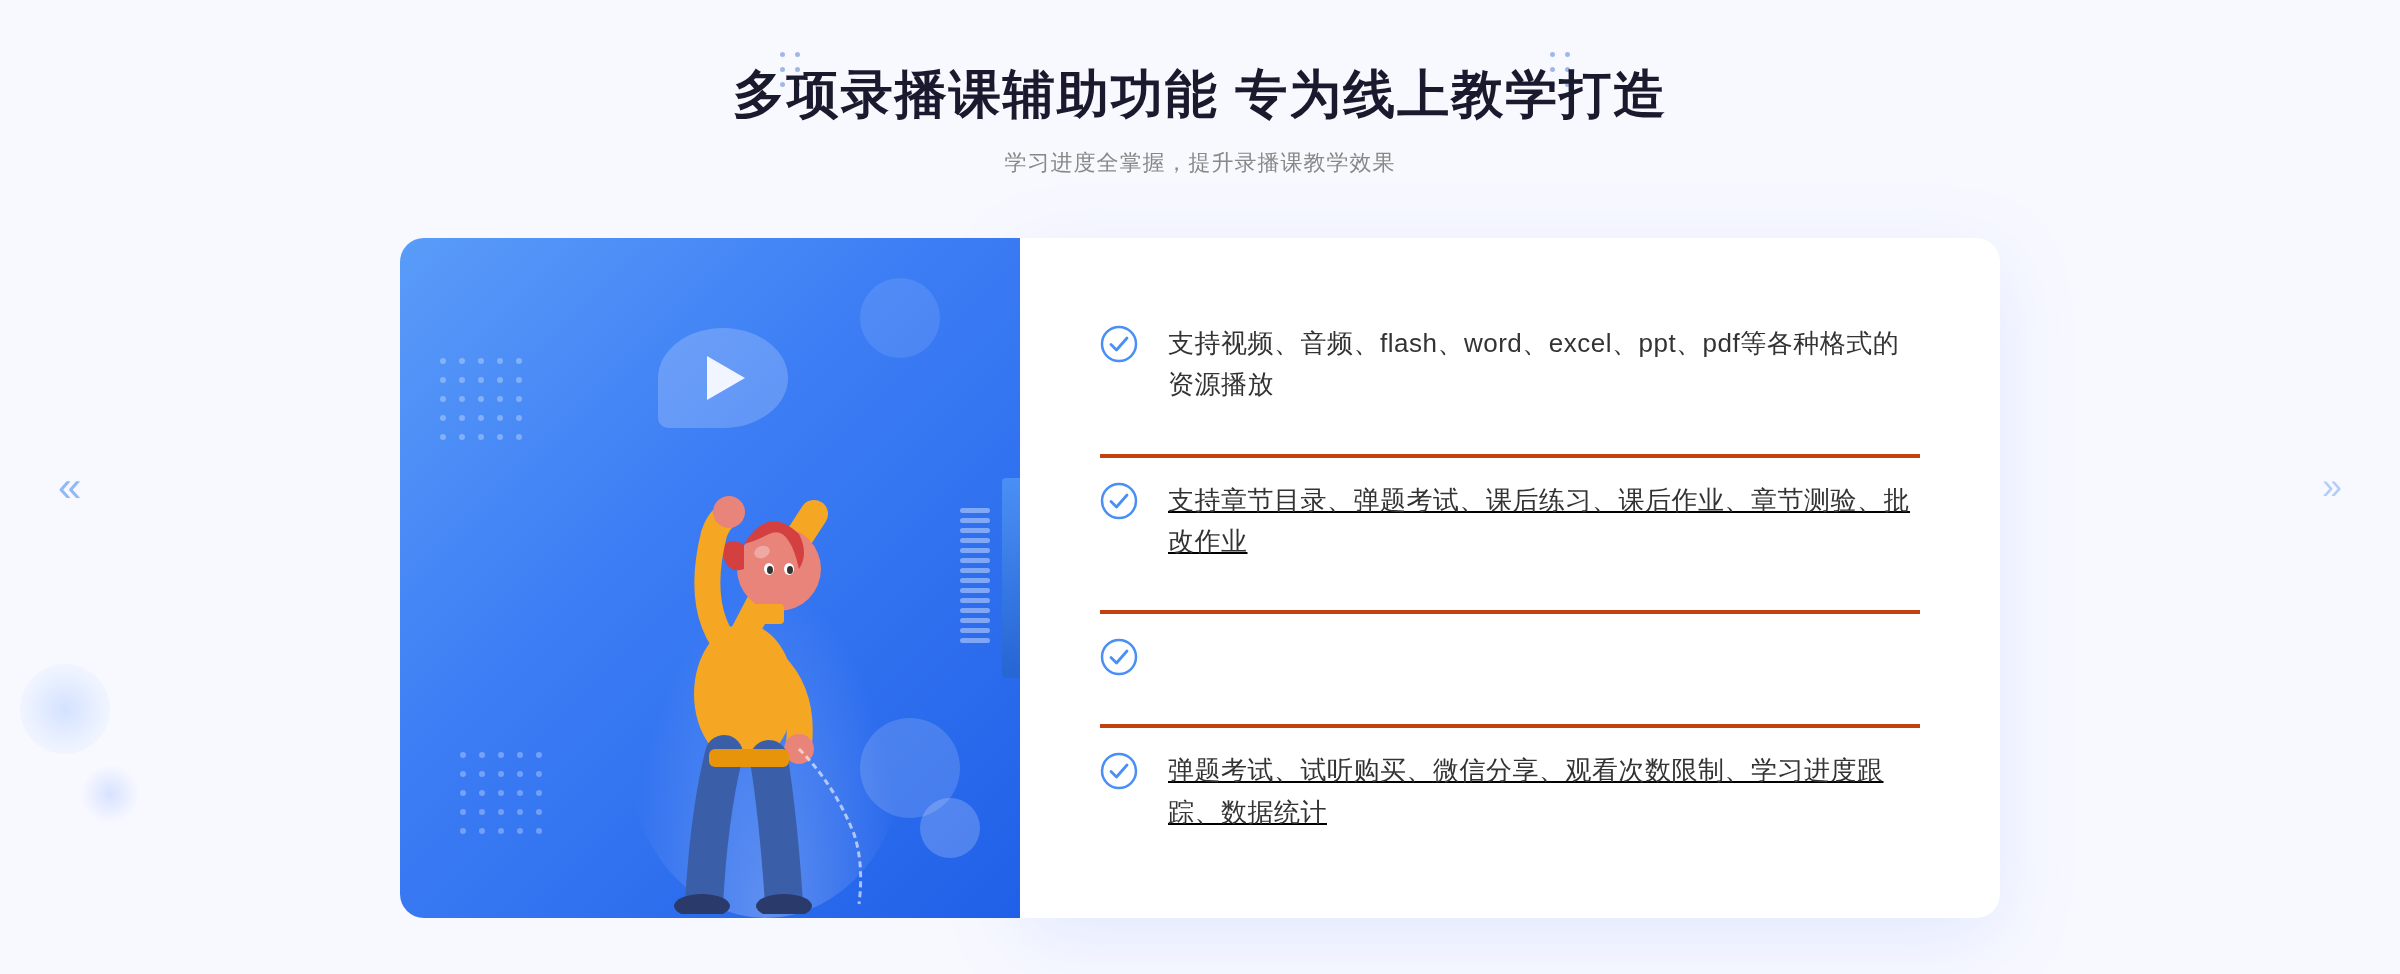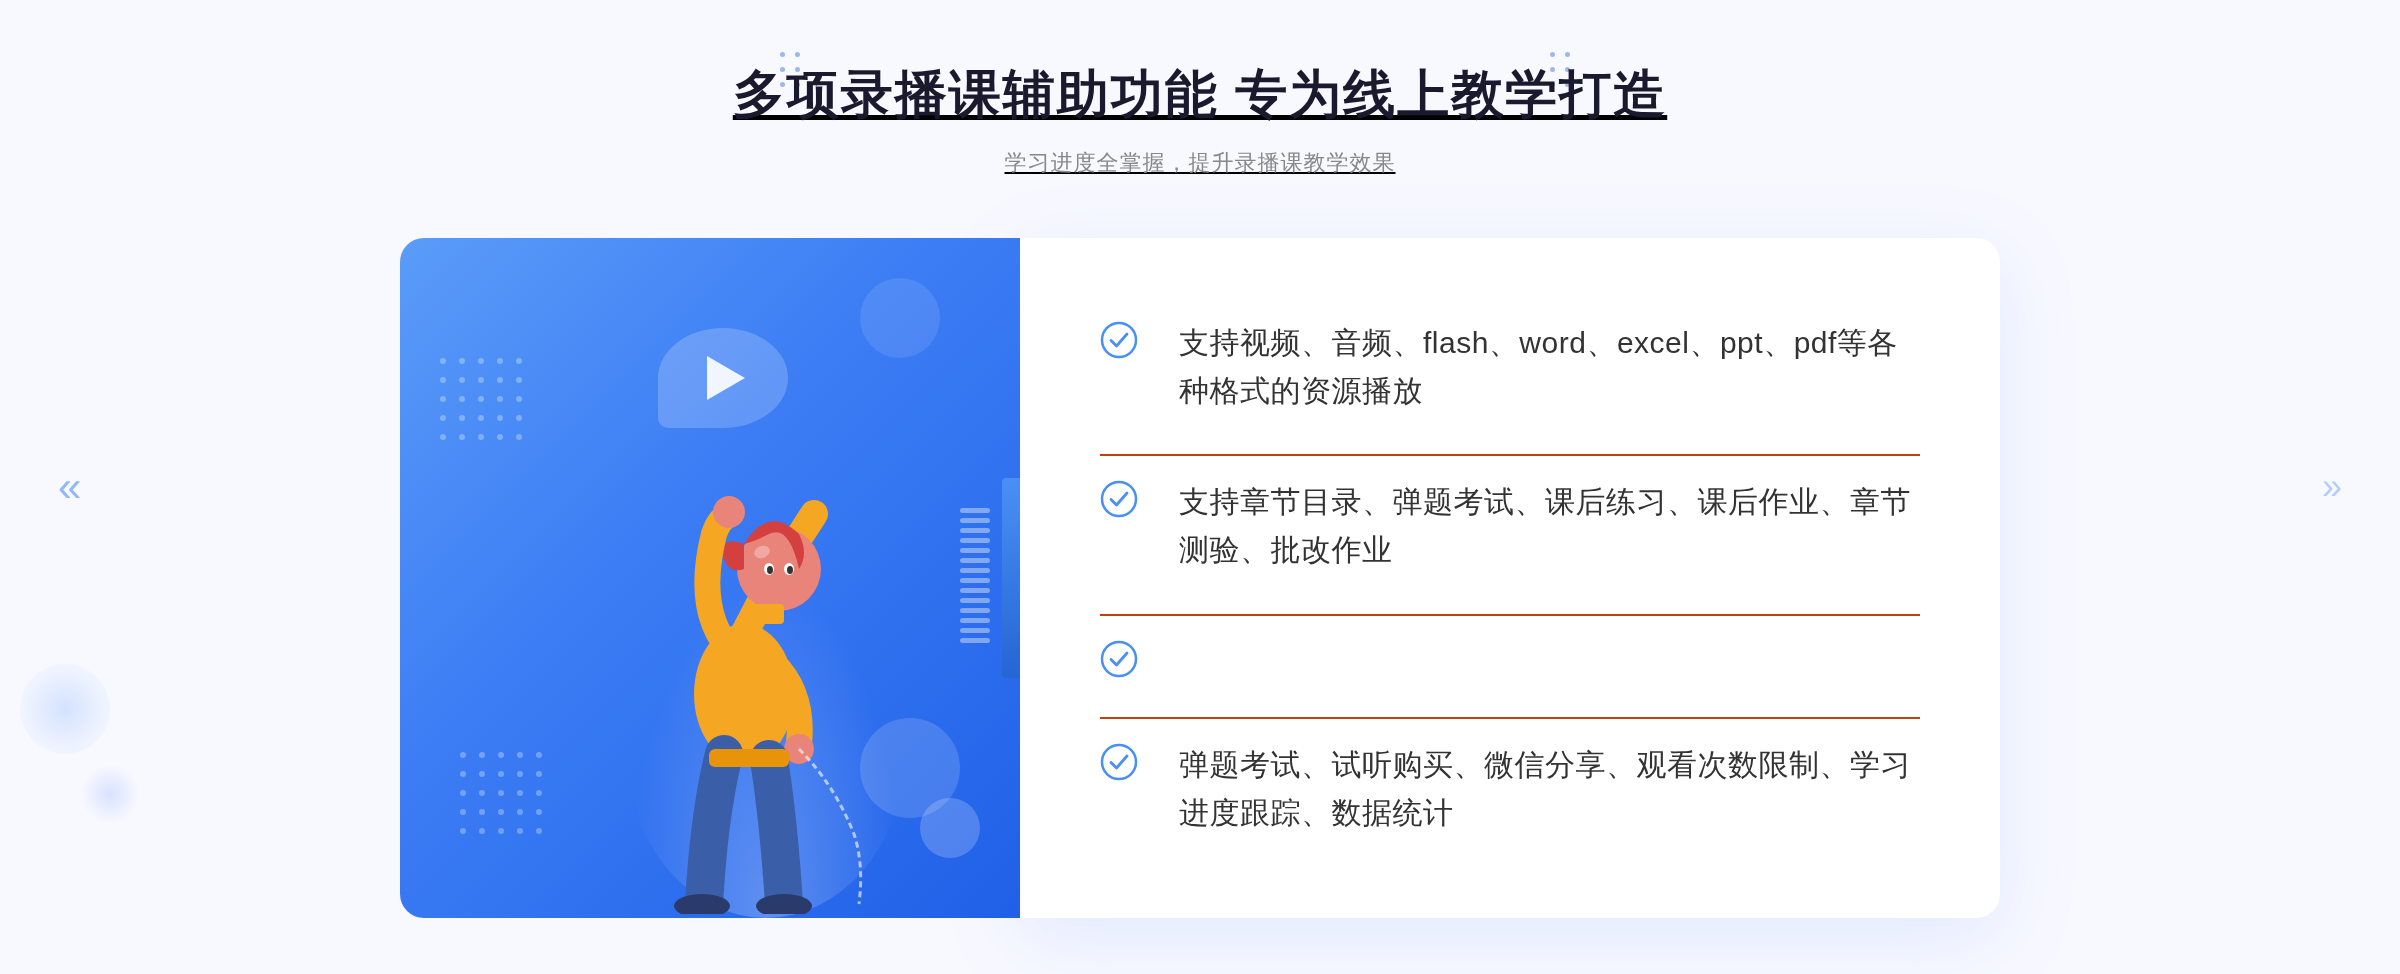--- a/index.html
+++ b/index.html
@@ -81,21 +81,20 @@
       background: #a0b8e8;
       display: block;
     }
 
     
     .header {
       text-align: center;
       margin-bottom: 60px;
       position: relative;
       z-index: 2;
-      text-decoration: underline;
     }
 
     .main-title {
       font-size: 52px;
       font-weight: 600;
       color: #1a1a2e;
       letter-spacing: 2px;
       margin-bottom: 18px;
     }
 
@@ -283,41 +282,41 @@
     }
 
     .feature-item {
       display: flex;
       align-items: flex-start;
       gap: 30px;
       padding: 22px 0;
     }
 
     .feature-item + .feature-item {
-      border-top: 2px solid #c2410c;
+      border-top: 4px solid #c2410c;
+      text-decoration: underline;
     }
 
     .check-icon {
       width: 38px;
       height: 38px;
       flex-shrink: 0;
       margin-top: 2px;
     }
 
     .check-icon svg {
       width: 38px;
       height: 38px;
     }
 
     .feature-text {
-      font-size: 30px;
+      font-size: 26px;
       color: #333;
       line-height: 1.6;
       letter-spacing: 0.5px;
-      margin-left: 11px;
     }
 
     
     .blob-left {
       position: absolute;
       left: 20px;
       bottom: 220px;
       width: 90px;
       height: 90px;
       border-radius: 50%;

